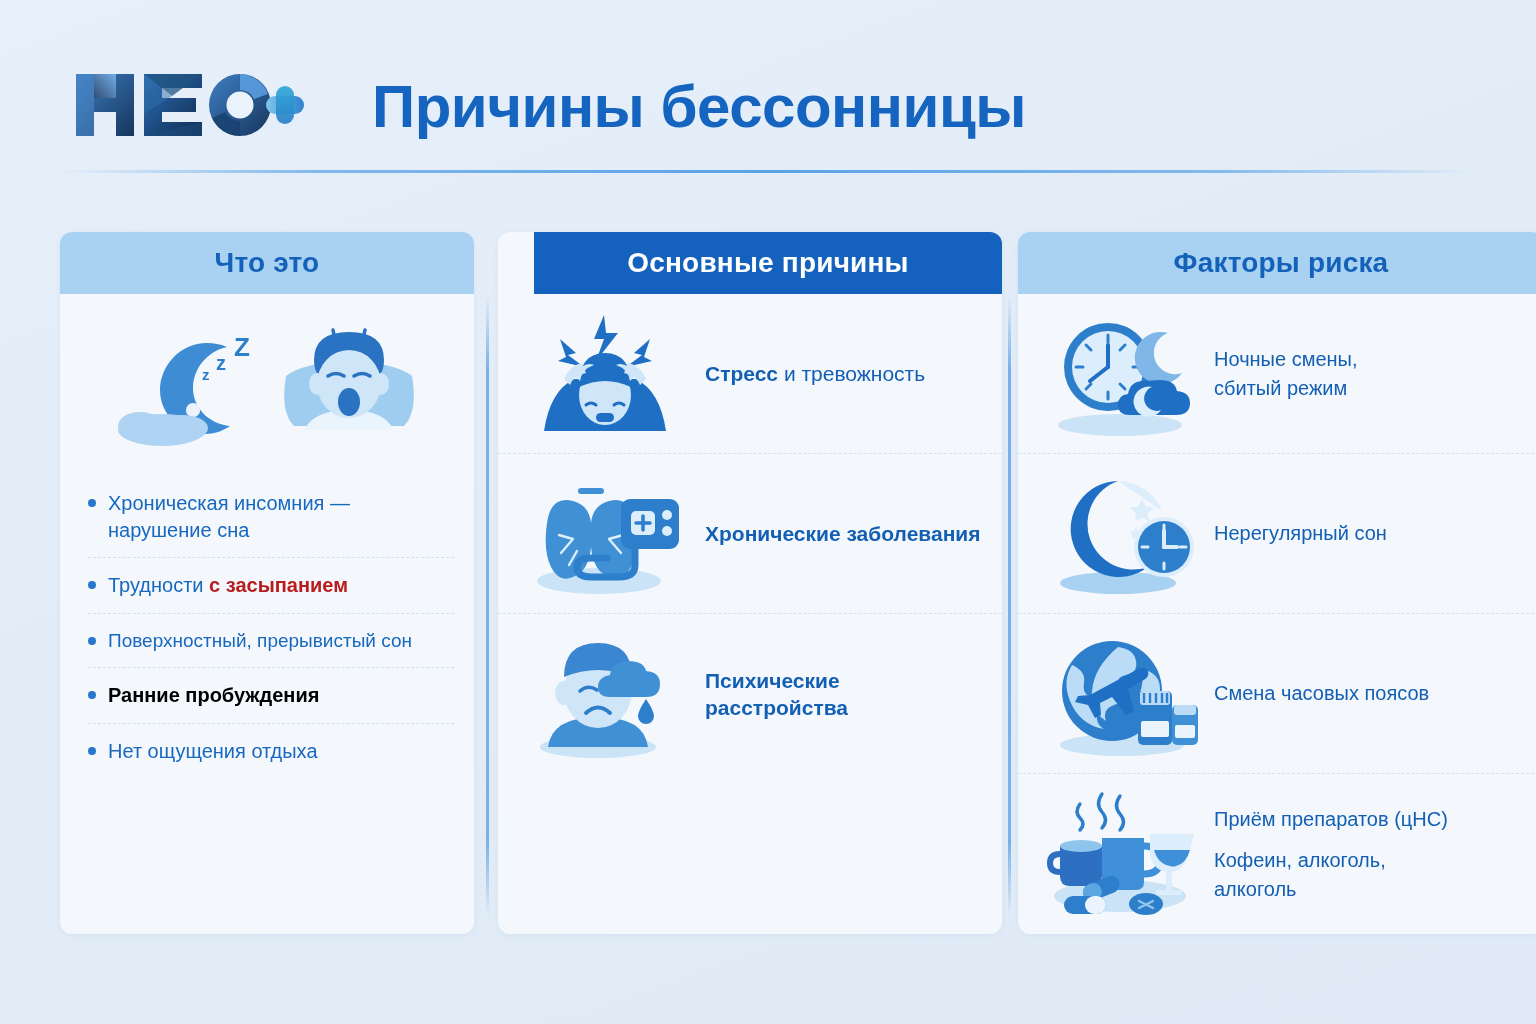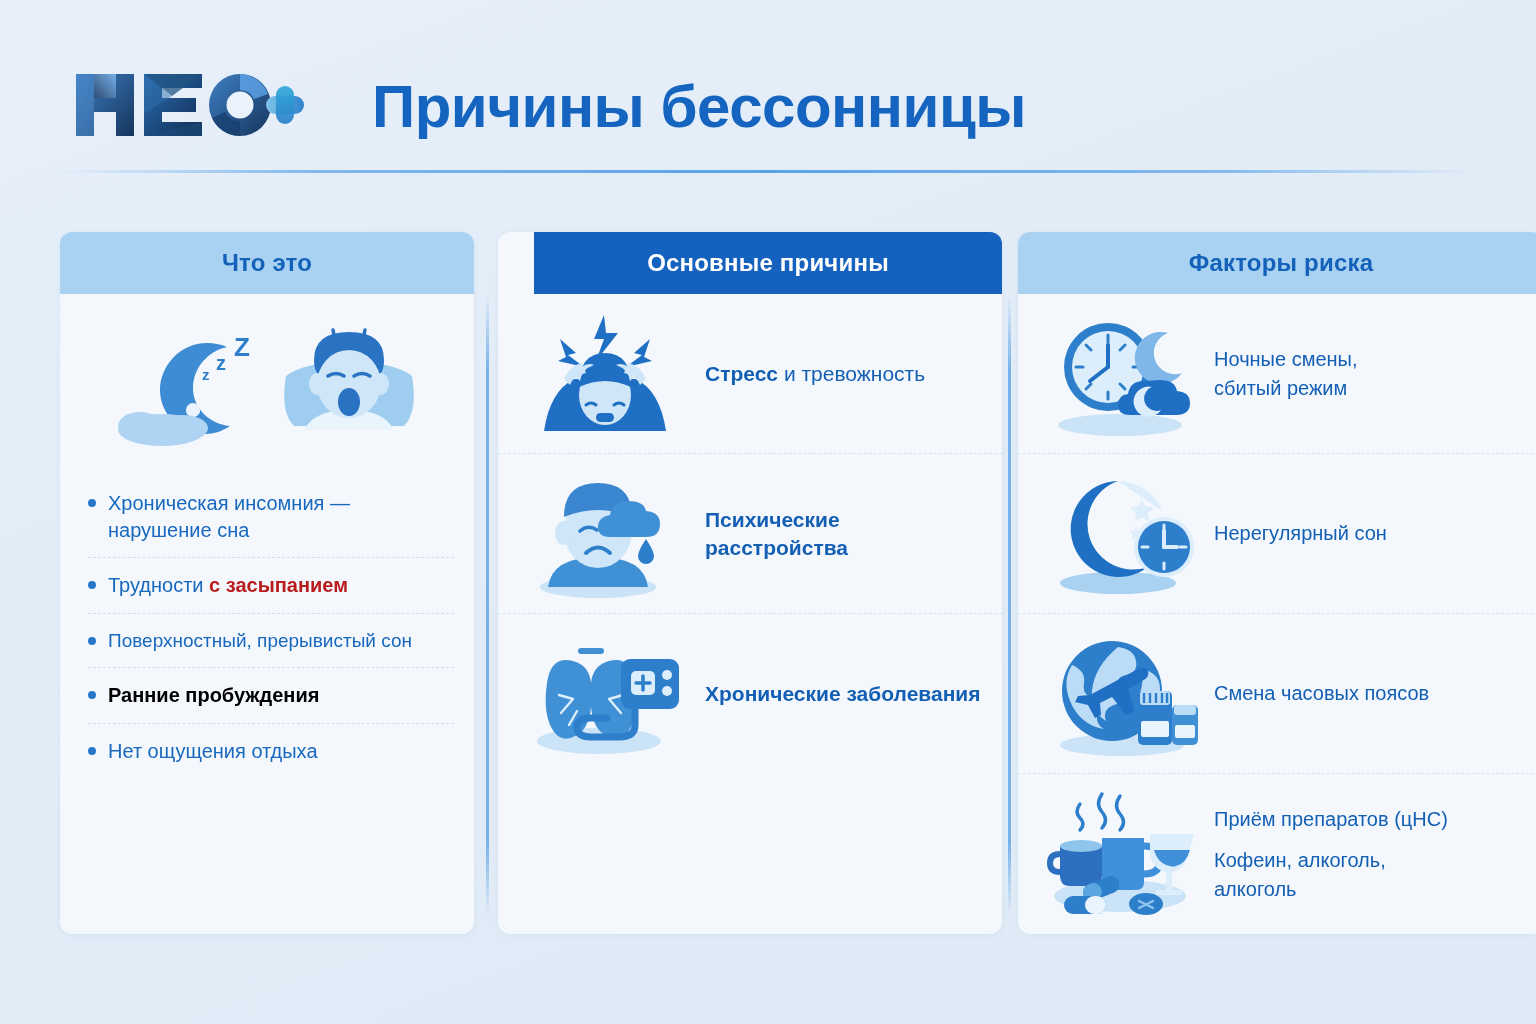--- a/index.html
+++ b/index.html
@@ -57,21 +57,21 @@
     background: #f4f8fd;
     box-shadow: 0 1px 5px rgba(120,155,195,0.10);
   }
   .card.c1 { left: 60px;   width: 414px;  height: 702px; }
   .card.c2 { left: 498px;  width: 504px;  height: 702px; }
   .card.c3 { left: 1018px; width: 526px;  height: 702px; }
 
   .card-head {
     height: 62px;
     display: flex; align-items: center; justify-content: center;
-    font-size: 24px; font-weight: bold;
+    font-size: 28px; font-weight: bold;
     letter-spacing: 0.2px;
   }
   .card.c1 .card-head { background: #a9d2f2; color: #1461BA; }
   .card.c3 .card-head { background: #a9d2f2; color: #1461BA; }
   .card.c2 .card-head { background: #1462BE; color: #ffffff; margin-left: 36px; }
 
   .card-body { padding: 0; position: relative; }
 
   
   .vdiv {
@@ -273,54 +273,54 @@
           <path d="M106 66 q-10 -14 -20 -10 q12 4 14 16 Z" fill="#CFE6F8"></path>
           <path d="M34 70 q6 -14 18 -16 l4 10 q-12 2 -16 12 Z" fill="#CFE6F8"></path>
           <path d="M116 70 q-6 -14 -18 -16 l-4 10 q12 2 16 12 Z" fill="#CFE6F8"></path>
         </svg>
       </div>
       <div class="irow-label"><span>Стресс</span><span class="reg"> и тревожность</span></div>
     </div>
 
     <div class="irow">
       <div class="icon-box">
-        <svg width="150" height="130" viewBox="0 0 150 130">
-          <ellipse cx="68" cy="118" rx="58" ry="11" fill="#CBE3F7"></ellipse>
-          <path d="M18 118 q4 -30 50 -30 q46 0 50 30 Z" fill="#4090D6"></path>
-          <ellipse cx="68" cy="62" rx="34" ry="37" fill="#CFE6F8"></ellipse>
-          <ellipse cx="34" cy="64" rx="9" ry="12" fill="#CFE6F8"></ellipse>
-          <path d="M34 48 q0 -34 34 -34 q34 0 34 34 q-34 -14 -68 0 Z" fill="#3A86D0"></path>
-          <path d="M50 62 q8 -7 17 -1" stroke="#2D7FCB" stroke-width="3.6" fill="none" stroke-linecap="round"></path>
-          <path d="M78 62 q8 -7 17 -1" stroke="#2D7FCB" stroke-width="3.6" fill="none" stroke-linecap="round"></path>
-          <path d="M56 84 q12 -11 24 0" stroke="#2D7FCB" stroke-width="4" fill="none" stroke-linecap="round"></path>
-          <path d="M98 32 q-16 0 -18 14 q-12 2 -12 12 q0 10 12 10 l36 0 q14 0 14 -13 q0 -12 -14 -13 q-2 -10 -18 -10 Z" fill="#4090D6"></path>
-          <path d="M116 70 q8 12 8 17 a8 8 0 0 1 -16 0 q0 -5 8 -17 Z" fill="#2D7FCB"></path>
-        </svg>
-      </div>
-      <div class="irow-label">Психические расстройства</div>
-    </div>
-
-    <div class="irow">
-      <div class="icon-box">
         <svg width="160" height="130" viewBox="0 0 160 130">
           <ellipse cx="74" cy="112" rx="62" ry="13" fill="#CBE3F7"></ellipse>
           <path d="M66 16 l0 38 M66 54 q-2 -18 -18 -22 q-22 -6 -26 22 q-4 28 4 44 q8 16 22 10 q16 -6 18 -30 Z" fill="#4090D6"></path>
           <path d="M66 16 l0 38 M66 54 q2 -18 18 -22 q22 -6 26 22 q4 28 -4 44 q-8 16 -22 10 q-16 -6 -18 -30 Z" fill="#4090D6"></path>
           <path d="M56 22 h20" stroke="#4090D6" stroke-width="6" stroke-linecap="round"></path>
           <path d="M48 70 l-12 14 M48 70 l-14 -4 M52 82 l-8 14" stroke="#DCEDFB" stroke-width="2.4" fill="none" stroke-linecap="round"></path>
           <path d="M84 70 l12 14 M84 70 l14 -4" stroke="#DCEDFB" stroke-width="2.4" fill="none" stroke-linecap="round"></path>
           <rect x="96" y="30" width="58" height="50" rx="9" fill="#2D7FCB"></rect>
           <rect x="106" y="42" width="24" height="24" rx="5" fill="#DCEDFB"></rect>
           <path d="M118 47 v14 M111 54 h14" stroke="#2D7FCB" stroke-width="3.5" stroke-linecap="round"></path>
           <circle cx="142" cy="46" r="5" fill="#DCEDFB"></circle>
           <circle cx="142" cy="62" r="5" fill="#DCEDFB"></circle>
           <path d="M110 80 v16 q0 12 -16 12 l-28 0 q-14 0 -14 -10 q0 -9 14 -9 l16 0" stroke="#2D7FCB" stroke-width="7" fill="none" stroke-linecap="round"></path>
         </svg>
       </div>
       <div class="irow-label">Хронические заболевания</div>
+    </div>
+
+    <div class="irow">
+      <div class="icon-box">
+        <svg width="150" height="130" viewBox="0 0 150 130">
+          <ellipse cx="68" cy="118" rx="58" ry="11" fill="#CBE3F7"></ellipse>
+          <path d="M18 118 q4 -30 50 -30 q46 0 50 30 Z" fill="#4090D6"></path>
+          <ellipse cx="68" cy="62" rx="34" ry="37" fill="#CFE6F8"></ellipse>
+          <ellipse cx="34" cy="64" rx="9" ry="12" fill="#CFE6F8"></ellipse>
+          <path d="M34 48 q0 -34 34 -34 q34 0 34 34 q-34 -14 -68 0 Z" fill="#3A86D0"></path>
+          <path d="M50 62 q8 -7 17 -1" stroke="#2D7FCB" stroke-width="3.6" fill="none" stroke-linecap="round"></path>
+          <path d="M78 62 q8 -7 17 -1" stroke="#2D7FCB" stroke-width="3.6" fill="none" stroke-linecap="round"></path>
+          <path d="M56 84 q12 -11 24 0" stroke="#2D7FCB" stroke-width="4" fill="none" stroke-linecap="round"></path>
+          <path d="M98 32 q-16 0 -18 14 q-12 2 -12 12 q0 10 12 10 l36 0 q14 0 14 -13 q0 -12 -14 -13 q-2 -10 -18 -10 Z" fill="#4090D6"></path>
+          <path d="M116 70 q8 12 8 17 a8 8 0 0 1 -16 0 q0 -5 8 -17 Z" fill="#2D7FCB"></path>
+        </svg>
+      </div>
+      <div class="irow-label">Психические расстройства</div>
     </div>
 
   </div>
 </div>
 
 <div class="card c3">
   <div class="card-head">Факторы риска</div>
   <div class="card-body">
 
     <div class="irow">

